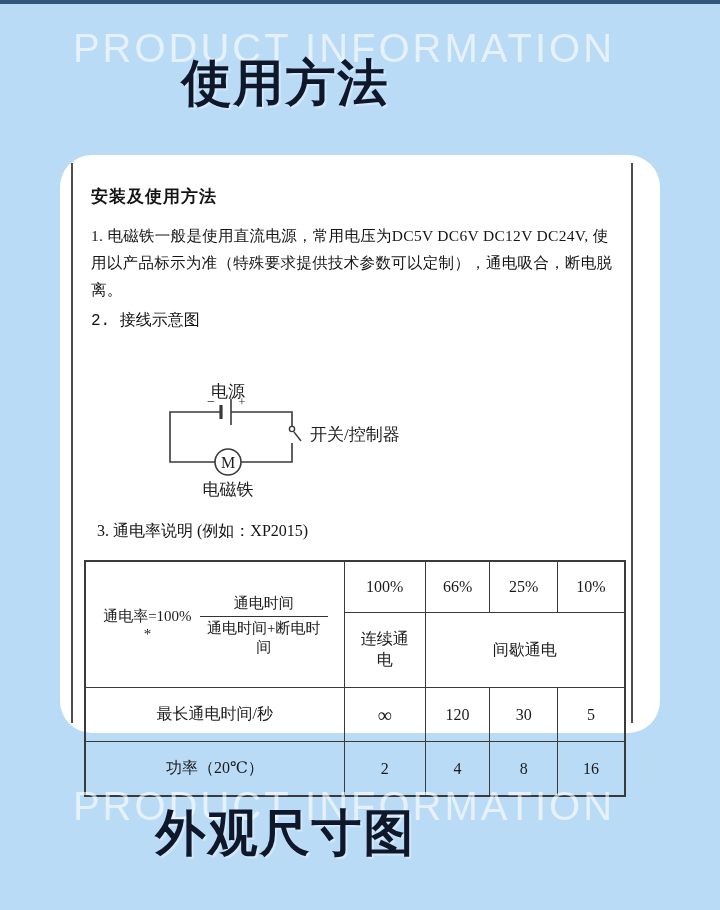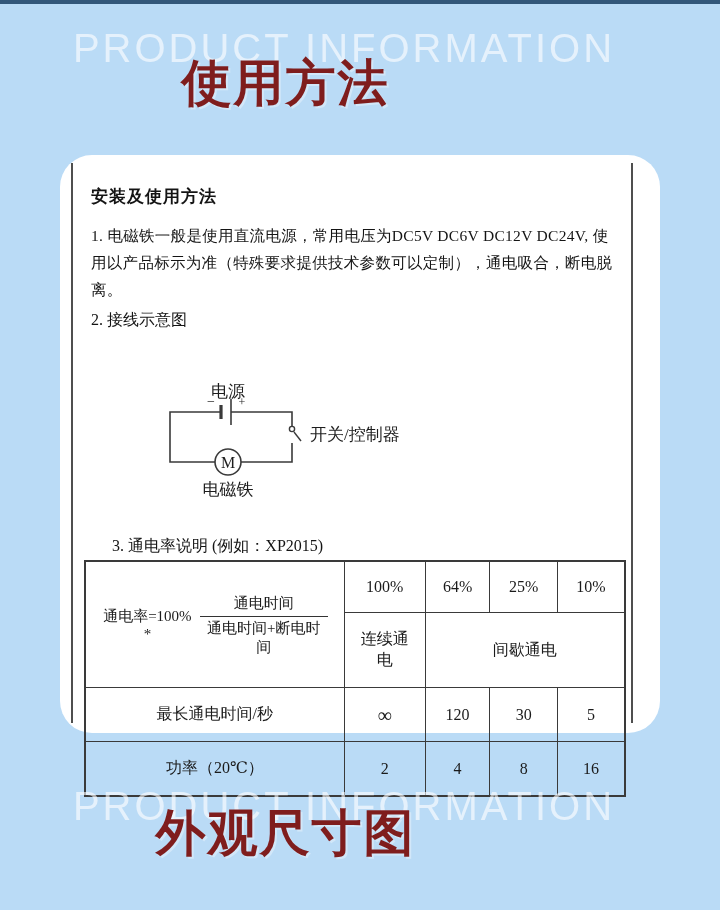--- a/index.html
+++ b/index.html
@@ -16,21 +16,21 @@
   .watermark{
     position:absolute;left:0;width:688px;text-align:center;
     font-size:40px;letter-spacing:3px;font-weight:400;
     color:rgba(255,255,255,0.62);white-space:nowrap;
     user-select:none;
   }
   .wm-top{top:26px;}
   .wm-bottom{top:784px;}
   .big-title{
     position:absolute;left:0;width:571px;text-align:center;
-    font-size:50px;font-weight:bold;color:#7f1d1d;line-height:1;
+    font-size:50px;font-weight:bold;color:#0f172a;line-height:1;
     text-shadow:2px 2px 0 rgba(255,255,255,0.35);
     letter-spacing:2px;
   }
   .title-top{top:58px;}
   .title-bottom{top:808px;}
   
   .card{
     position:absolute;left:60px;top:155px;width:600px;height:578px;
     background:#ffffff;border-radius:32px;
   }
@@ -46,24 +46,24 @@
   }
   .doc-heading{
     position:absolute;left:31px;top:30px;margin:0;
     font-size:17px;font-weight:bold;letter-spacing:1px;
   }
   .doc-para{
     position:absolute;left:31px;top:68px;width:532px;margin:0;
     font-size:15.5px;line-height:1.74;letter-spacing:0.3px;
   }
   .doc-sec2{
-    position:absolute;left:31px;top:155px;margin:0;font-size:16px;
+    position:absolute;left:31px;top:155px;margin:0;font-size:16px;font-family:Liberation Mono, monospace;
   }
   .doc-sec3{
-    position:absolute;left:37px;top:366px;margin:15px;font-size:16px;
+    position:absolute;left:37px;top:366px;margin:0;font-size:16px;
   }
   
   .circuit{
     position:absolute;left:90px;top:222px;width:340px;height:126px;
   }
   .circuit text{
     font-family:"Liberation Serif","DejaVu Serif",serif;
     fill:#1d1d1d;
   }
   
@@ -160,21 +160,21 @@
           <td rowspan="2" class="formula-cell">
             <div class="formula-wrap">
               <span>通电率=100% *</span>
               <span class="fraction">
                 <span class="num">通电时间</span>
                 <span class="den">通电时间+断电时间</span>
               </span>
             </div>
           </td>
           <td>100%</td>
-          <td>64%</td>
+          <td>66%</td>
           <td>25%</td>
           <td>10%</td>
         </tr>
         <tr class="r-b">
           <td>连续通电</td>
           <td colspan="3">间歇通电</td>
         </tr>
         <tr class="r-c">
           <td>最长通电时间/秒</td>
           <td class="inf">∞</td>

